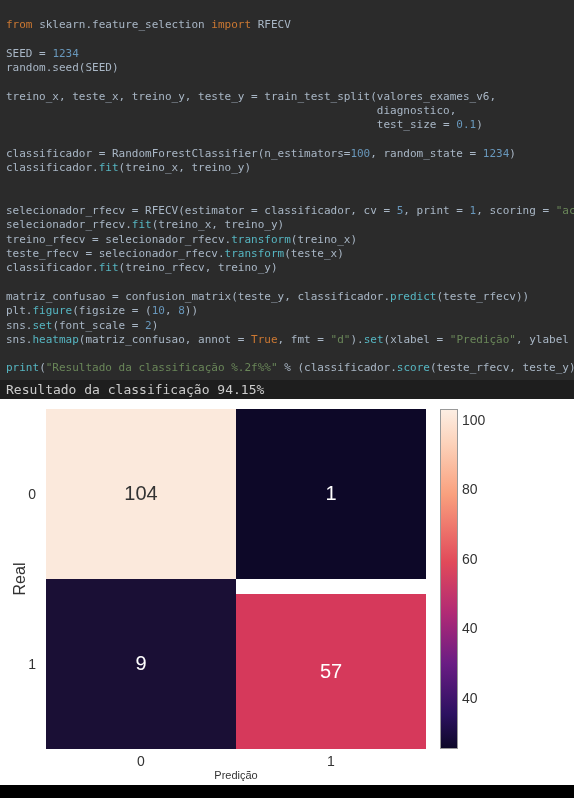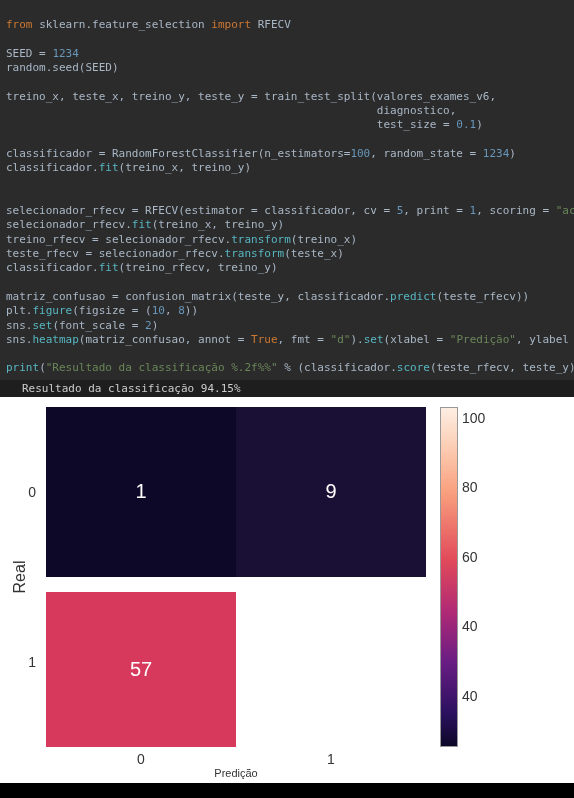--- a/index.html
+++ b/index.html
@@ -19,22 +19,22 @@
   }
   .kw { color: #cc7832; }
   .str { color: #6a8759; }
   .num { color: #6897bb; }
   .name { color: #a9b7c6; }
   .bool { color: #cc7832; }
   .cyan { color: #56b6c2; }
   .output {
     background: #1e1e1e;
     color: #ccc;
-    padding: 2px 22px;
-    font-size: 11px;
+    padding: 2px 6px;
+    font-size: 13px;
   }
   .chart-area {
     background: #fff;
     width: 574px;
     height: 386px;
     position: relative;
   }
   .heatmap {
     position: absolute;
     left: 46px;
@@ -164,20 +164,21 @@
 
 <div class="output">Resultado da classificação 94.15%</div>
 
 <div class="chart-area">
   <div class="y-axis">
     <div class="y-label">Real</div>
     <div class="y-tick" style="top:25%">0</div>
     <div class="y-tick" style="top:75%">1</div>
   </div>
   <div class="heatmap">
+    <div class="cell cell-0-0">104</div>
     <div class="cell cell-0-1">1</div>
     <div class="cell cell-1-0">9</div>
     <div class="cell cell-1-1">57</div>
   </div>
   <div class="colorbar"></div>
   <div class="cb-ticks">
     <div class="cb-tick" style="top:2%">100</div>
     <div class="cb-tick" style="top:22%">80</div>
     <div class="cb-tick" style="top:42%">60</div>
     <div class="cb-tick" style="top:62%">40</div>

